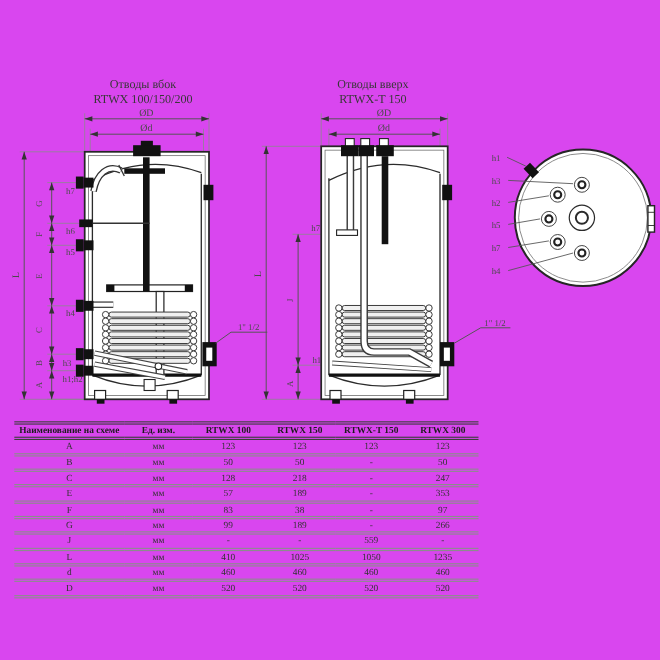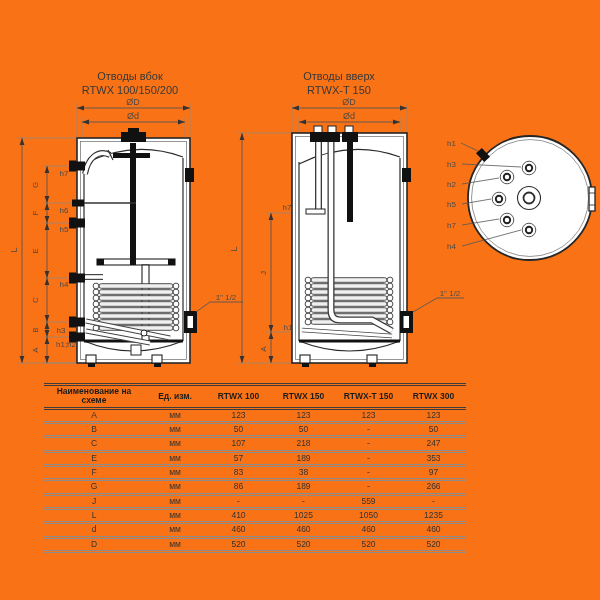--- a/index.html
+++ b/index.html
@@ -1,27 +1,27 @@
 <!DOCTYPE html>
 <html><head>
 <meta charset="utf-8">
 <style>
   html,body{margin:0;padding:0;background:#fff;}
-  .page{position:relative;width:600px;height:600px;background:#f97316;
-        font-family:Liberation Sans, sans-serif;overflow:hidden;}
+  .page{position:relative;width:600px;height:600px;background:#d946ef;
+        font-family:Liberation Serif, serif;overflow:hidden;}
   .page svg{position:absolute;top:0;left:0;}
 
   
   .t-title{font-size:11px;fill:#383838;}
   .t-dim{font-size:9px;fill:#4a4a4a;}
   .t-port{font-size:8px;fill:#4a4a4a;}
   .t-conn{font-size:8px;fill:#4a4a4a;}
 
   
-  .dims-table{position:absolute;left:44px;top:383px;width:400px;
+  .dims-table{position:absolute;left:13px;top:383px;width:400px;
               border-collapse:collapse;font-size:8.5px;color:#333;
               border-top:3px double #3c3c3c;table-layout:fixed;}
   .dims-table th,.dims-table td{text-align:center;padding:1px 2px;line-height:1.1;}
   .dims-table thead th{font-weight:bold;color:#1c1c1c;}
   .dims-table thead tr{border-bottom:3px double #3c3c3c;}
   .dims-table tbody tr{border-bottom:3px double #8c8c8c;}
   .col-name{width:96px;}.col-unit{width:58px;}.col-v{width:61px;}
 </style>
 </head>
 <body>
@@ -386,21 +386,21 @@
           <td>B</td>
           <td>мм</td>
           <td>50</td>
           <td>50</td>
           <td>-</td>
           <td>50</td>
         </tr>
         <tr>
           <td>C</td>
           <td>мм</td>
-          <td>107</td>
+          <td>128</td>
           <td>218</td>
           <td>-</td>
           <td>247</td>
         </tr>
         <tr>
           <td>E</td>
           <td>мм</td>
           <td>57</td>
           <td>189</td>
           <td>-</td>
@@ -410,21 +410,21 @@
           <td>F</td>
           <td>мм</td>
           <td>83</td>
           <td>38</td>
           <td>-</td>
           <td>97</td>
         </tr>
         <tr>
           <td>G</td>
           <td>мм</td>
-          <td>86</td>
+          <td>99</td>
           <td>189</td>
           <td>-</td>
           <td>266</td>
         </tr>
         <tr>
           <td>J</td>
           <td>мм</td>
           <td>-</td>
           <td>-</td>
           <td>559</td>

